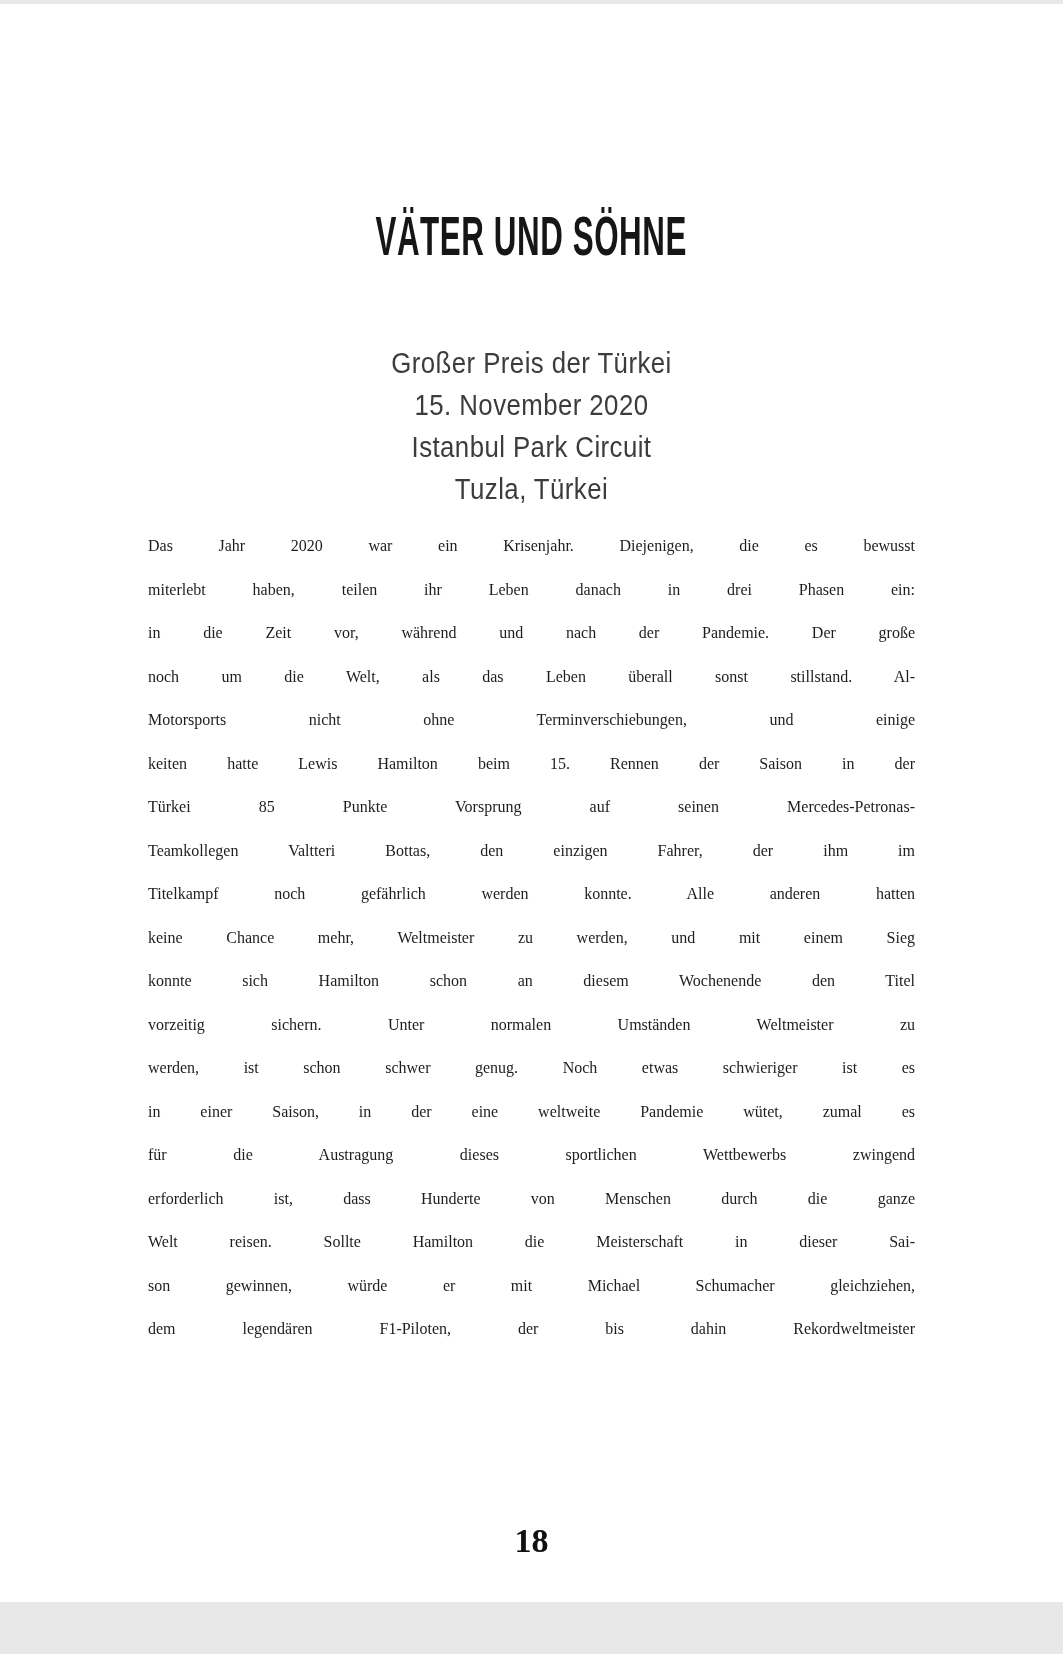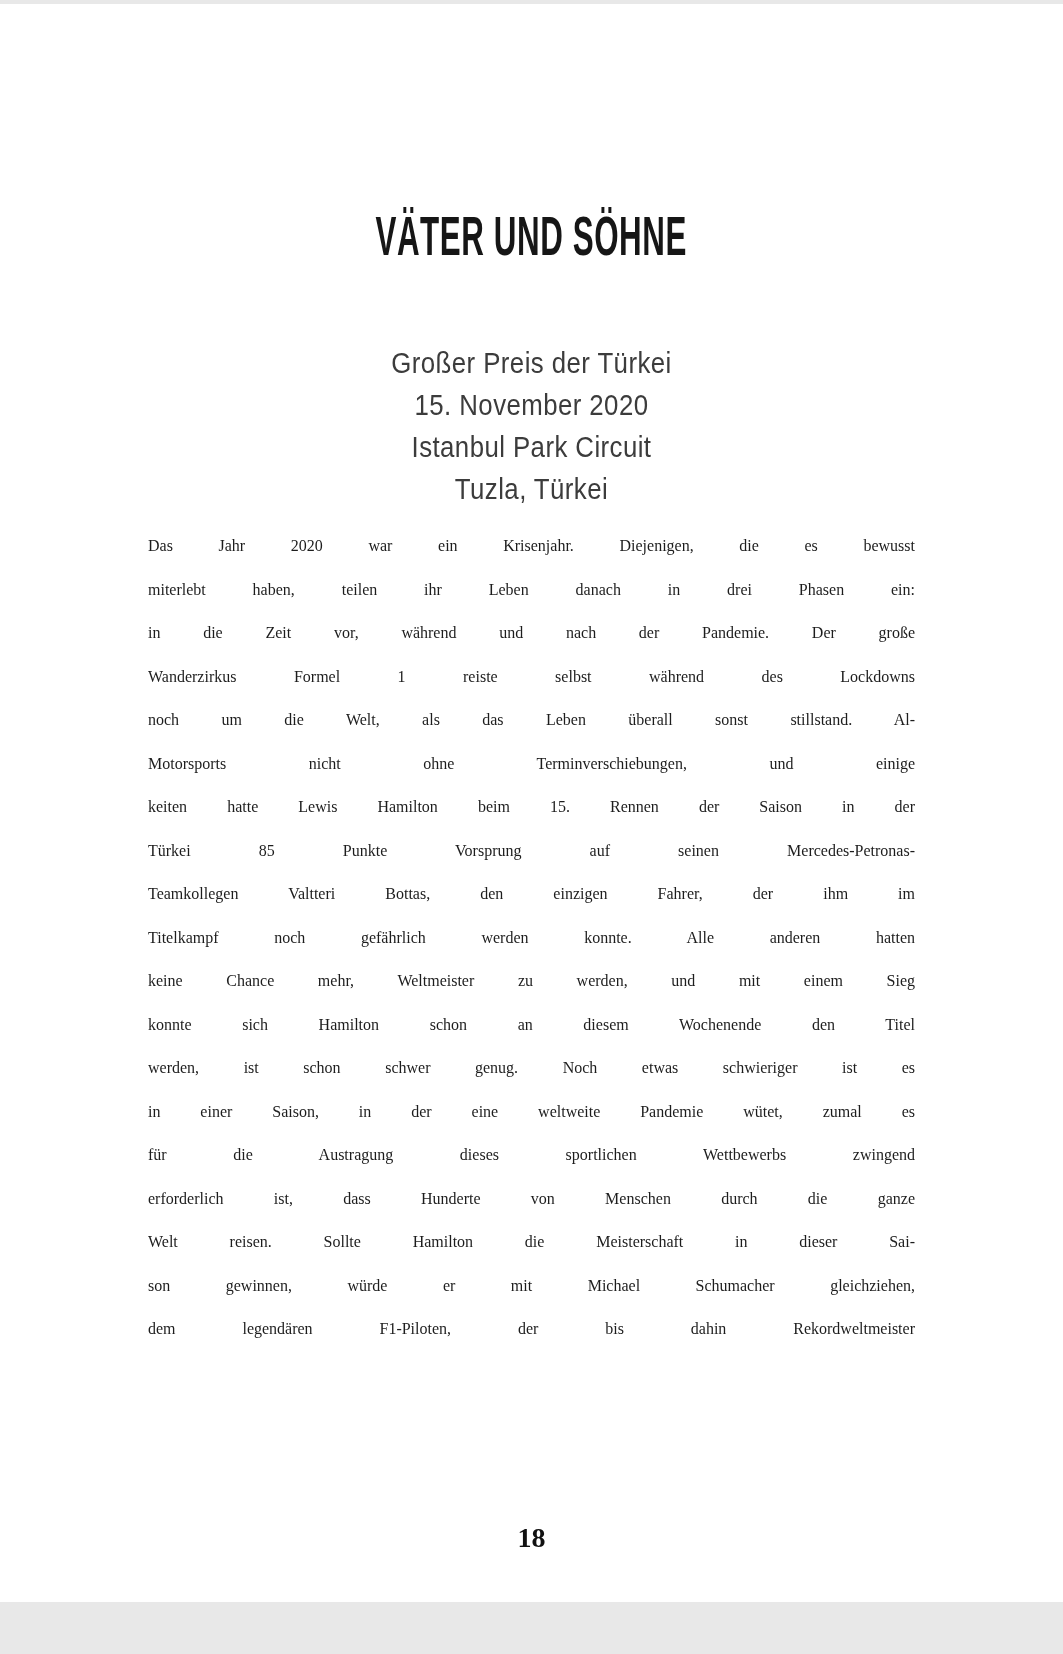--- a/index.html
+++ b/index.html
@@ -69,21 +69,21 @@
     white-space: normal;
   }
   .page-number {
     position: absolute;
     top: 1518px;
     left: 0;
     right: 0;
     text-align: center;
     font-family: "Liberation Serif", serif;
     font-weight: bold;
-    font-size: 28px;
+    font-size: 34px;
     color: #111111;
   }
 </style>
 </head>
 <body>
 
 <div class="page">
 
   <h1 class="chapter-title"><span class="chapter-title-inner">VÄTER UND SÖHNE</span></h1>
 
@@ -91,29 +91,29 @@
       <div class="subtitle-line">Großer Preis der Türkei</div>
       <div class="subtitle-line">15. November 2020</div>
       <div class="subtitle-line">Istanbul Park Circuit</div>
       <div class="subtitle-line">Tuzla, Türkei</div>
     </div>
 
   <div class="body-text">
       <div class="body-line">Das Jahr 2020 war ein Krisenjahr. Diejenigen, die es bewusst</div>
       <div class="body-line">miterlebt haben, teilen ihr Leben danach in drei Phasen ein:</div>
       <div class="body-line">in die Zeit vor, während und nach der Pandemie. Der große</div>
-      <div class="body-line">Wanderzirkus Formel 1 reiste selbst während des Lockdowns</div>
       <div class="body-line">noch um die Welt, als das Leben überall sonst stillstand. Al-</div>
       <div class="body-line">Motorsports nicht ohne Terminverschiebungen, und einige</div>
       <div class="body-line">keiten hatte Lewis Hamilton beim 15. Rennen der Saison in der</div>
       <div class="body-line">Türkei 85 Punkte Vorsprung auf seinen Mercedes-Petronas-</div>
       <div class="body-line">Teamkollegen Valtteri Bottas, den einzigen Fahrer, der ihm im</div>
       <div class="body-line">Titelkampf noch gefährlich werden konnte. Alle anderen hatten</div>
       <div class="body-line">keine Chance mehr, Weltmeister zu werden, und mit einem Sieg</div>
       <div class="body-line">konnte sich Hamilton schon an diesem Wochenende den Titel</div>
+      <div class="body-line">vorzeitig sichern. Unter normalen Umständen Weltmeister zu</div>
       <div class="body-line">werden, ist schon schwer genug. Noch etwas schwieriger ist es</div>
       <div class="body-line">in einer Saison, in der eine weltweite Pandemie wütet, zumal es</div>
       <div class="body-line">für die Austragung dieses sportlichen Wettbewerbs zwingend</div>
       <div class="body-line">erforderlich ist, dass Hunderte von Menschen durch die ganze</div>
       <div class="body-line">Welt reisen. Sollte Hamilton die Meisterschaft in dieser Sai-</div>
       <div class="body-line">son gewinnen, würde er mit Michael Schumacher gleichziehen,</div>
       <div class="body-line">dem legendären F1-Piloten, der bis dahin Rekordweltmeister</div>
     </div>
 
   <div class="page-number">18</div>

